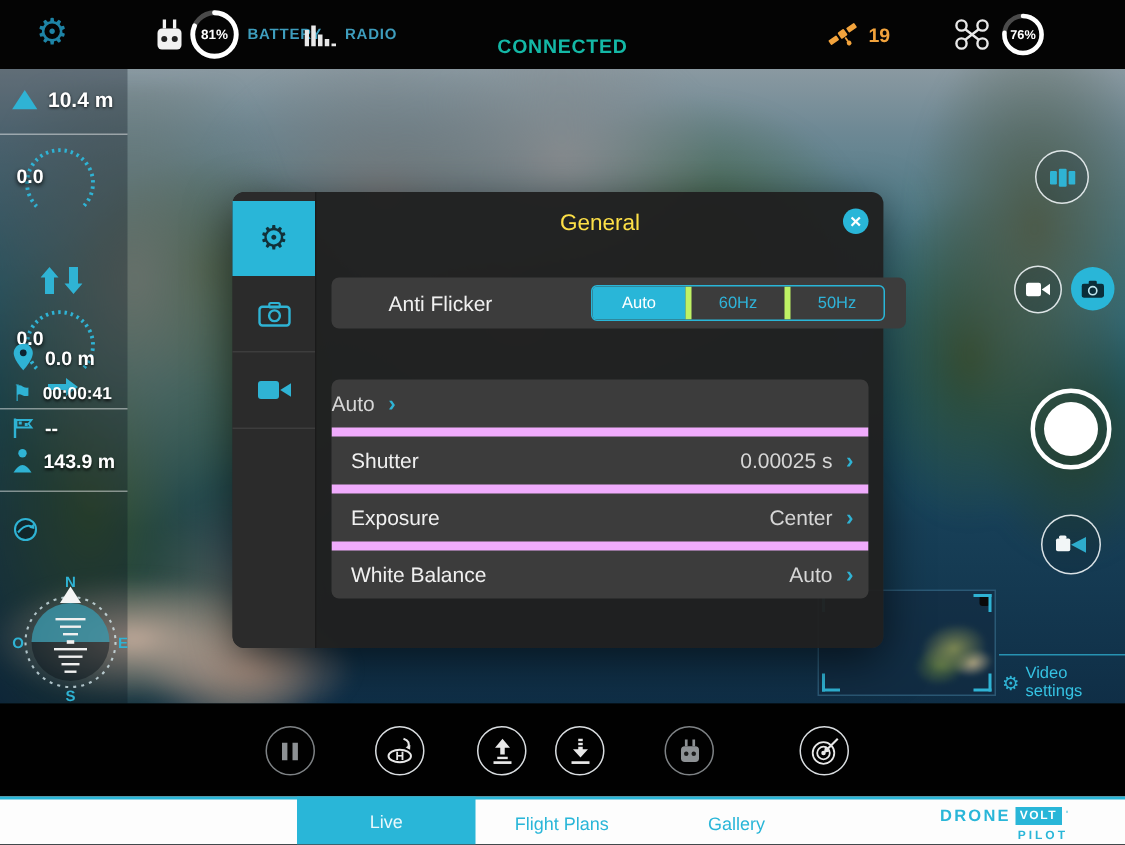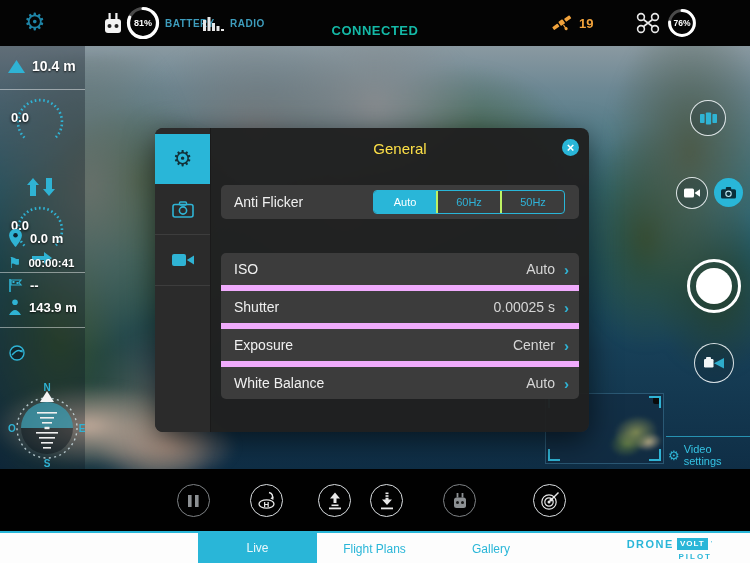--- a/index.html
+++ b/index.html
@@ -80,25 +80,25 @@
   #modal-rail{position:absolute;left:0;top:0;width:55px;height:304px;background:#2b2b2b;
               border-radius:8px 0 0 8px;border-right:1px solid #1a1a1a;}
   .rail-tab{position:absolute;left:0;width:55px;height:50px;display:flex;align-items:center;justify-content:center;}
   .rail-sep{position:absolute;left:0;width:55px;height:1px;background:#3d3d3d;}
   #tab-general{top:6px;background:#29b6d8;}
   #tab-general .g{font-size:22px;color:#123038;line-height:24px;}
   #modal-title{position:absolute;left:56px;top:12px;width:378px;text-align:center;color:#fde047;font-size:15px;}
   #modal-close{position:absolute;right:10px;top:11px;width:17px;height:17px;border-radius:50%;background:#29b6d8;
                color:#fff;font-size:13px;font-weight:bold;display:flex;align-items:center;justify-content:center;line-height:1;}
   #af-row{position:absolute;left:66px;top:57px;width:358px;height:34px;background:#3c3c3c;border-radius:5px;
-          display:flex;align-items:center;}
+          display:flex;align-items:center;padding-left:25px;}
   #af-row .label{color:#f0f0f0;font-size:14px;margin-left:13px;flex:1;}
   #segmented{display:flex;height:22px;border:1px solid #29b6d8;border-radius:4px;overflow:hidden;margin-right:14px;}
   .seg{width:62px;display:flex;align-items:center;justify-content:center;font-size:11px;color:#2fb3d9;
-       border-left:2px solid #bef264;}
+       border-left:4px solid #bef264;}
   .seg:first-child{border-left:none;}
   .seg.active{background:#29b6d8;color:#fff;}
   #rows-group{position:absolute;left:66px;top:125px;width:358px;background:#3c3c3c;border-radius:5px;overflow:hidden;}
   .m-row{height:32px;display:flex;align-items:center;border-top:6px solid #f0abfc;}
   .m-row:first-child{border-top:none;}
   .m-row .label{color:#f0f0f0;font-size:14px;margin-left:13px;flex:1;}
   .m-row .value{color:#d6d6d6;font-size:14px;}
   .m-row .chev{color:#2fb3d4;font-size:15px;font-weight:bold;margin:0 10px 0 9px;line-height:1;}
 
   
@@ -372,21 +372,20 @@
       <span class="label">Anti Flicker</span>
       <div id="segmented">
         <div class="seg active">Auto</div>
         <div class="seg">60Hz</div>
         <div class="seg">50Hz</div>
       </div>
     </div>
 
     <div id="rows-group">
       <div class="m-row">
-        <span class="label">ISO</span>
         <span class="value">Auto</span>
         <span class="chev">›</span>
       </div>
       <div class="m-row">
         <span class="label">Shutter</span>
         <span class="value">0.00025 s</span>
         <span class="chev">›</span>
       </div>
       <div class="m-row">
         <span class="label">Exposure</span>

